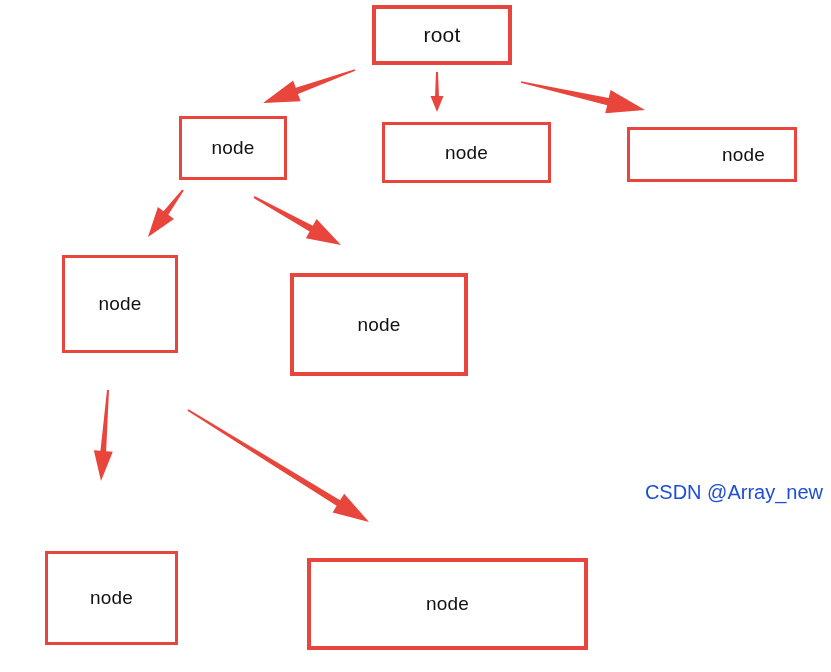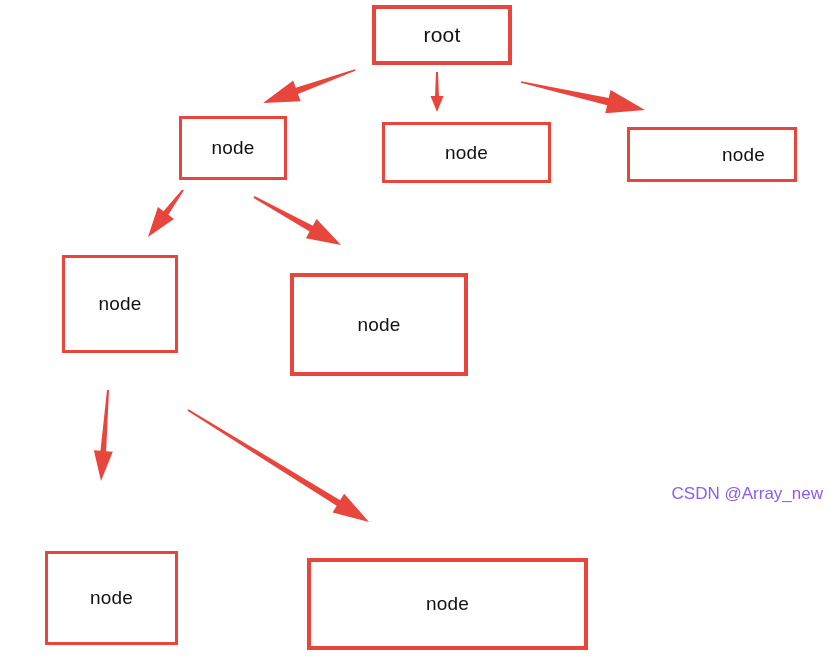--- a/index.html
+++ b/index.html
@@ -38,22 +38,22 @@
     left: 0;
     top: 0;
     width: 831px;
     height: 672px;
     pointer-events: none;
   }
   .watermark {
     position: absolute;
     right: 8px;
     bottom: 8px;
-    color: #8b5cf6;
-    font-size: 17px;
+    color: #1d4ed8;
+    font-size: 20px;
     font-family: "Liberation Sans", sans-serif;
     white-space: nowrap;
   }
 </style>
 </head>
 <body>
 
 <div id="canvas">
   <svg id="arrow-layer" viewBox="0 0 831 672" xmlns="http://www.w3.org/2000/svg">
       <polygon points="354.75,69.29 295.77,87.74 293.17,80.49 263.00,103.00 300.60,101.20 298.00,93.95 355.25,70.71" fill="#e8453c"></polygon>

